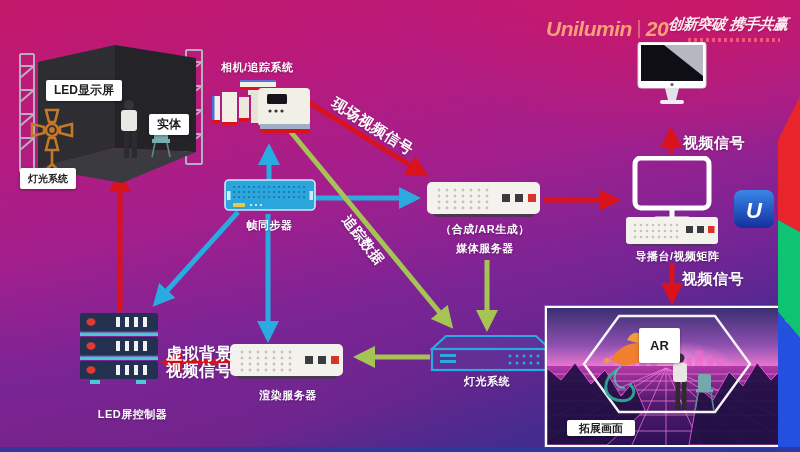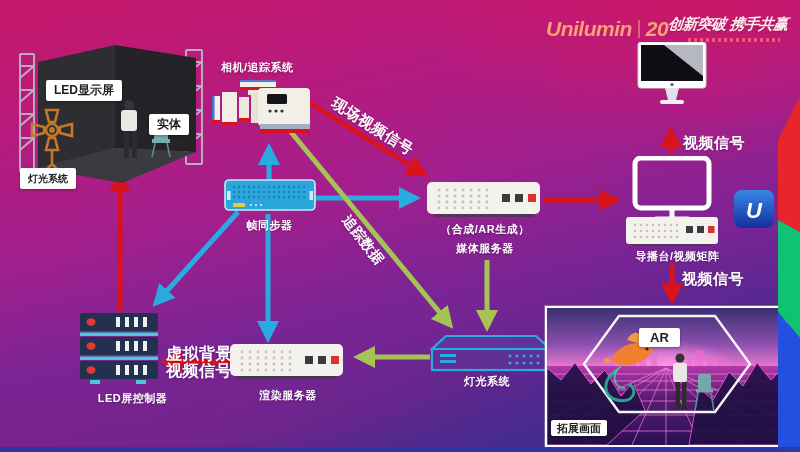--- a/index.html
+++ b/index.html
@@ -388,21 +388,21 @@
       <rect x="4" y="48" width="78" height="18" rx="2" fill="#23304f"></rect>
       <ellipse cx="15" cy="57" rx="4.5" ry="3.8" fill="#e03a34"></ellipse>
       <rect x="40" y="52" width="4" height="10" fill="#eef0f4"></rect>
         <rect x="49" y="52" width="4" height="10" fill="#eef0f4"></rect>
         <rect x="58" y="52" width="4" height="10" fill="#eef0f4"></rect>
         <rect x="67" y="52" width="4" height="10" fill="#eef0f4"></rect>
     </g>
     <rect x="14" y="67" width="10" height="4" fill="#49c8d8"></rect>
     <rect x="60" y="67" width="10" height="4" fill="#49c8d8"></rect>
   </svg>
-  <div class="nlabel" style="left:75px;top:389px;width:115px">LED屏控制器</div>
+  <div class="nlabel" style="left:75px;top:405px;width:115px">LED屏控制器</div>
 
   <div class="elabel" style="left:338px;top:94px;font-size:15px;transform:rotate(32deg);transform-origin:left top">现场视频信号</div>
   <div class="elabel" style="left:352px;top:212px;transform:rotate(52deg);transform-origin:left top">追踪数据</div>
   <div class="elabel" style="left:683px;top:134px;font-size:15px">视频信号</div>
   <div class="elabel" style="left:682px;top:270px;font-size:15px">视频信号</div>
   <div class="elabel" style="left:166px;top:345px;font-size:16px;text-align:center;line-height:17px">
     <div>虚拟背景</div>
     <div>视频信号</div>
   </div>
 
@@ -475,22 +475,22 @@
 
       <circle cx="133" cy="50" r="4.5" fill="#35313a"></circle>
       <rect x="126" y="55" width="14" height="19" rx="3" fill="#e9e7e3"></rect>
       <rect x="128.5" y="74" width="4.5" height="28" fill="#2e2a30"></rect>
       <rect x="135" y="74" width="4.5" height="28" fill="#2e2a30"></rect>
 
       <rect x="151" y="66" width="13" height="17" rx="2" fill="#74a8ab"></rect>
       <rect x="149" y="81" width="17" height="3.5" fill="#74a8ab"></rect>
       <path d="M151,85 L148,103 M164,85 L167,103" stroke="#5a8a8c" stroke-width="1.6"></path>
     </svg>
-    <div class="chip" style="left:92px;top:20px;font-size:13px;padding:1px 11px">AR</div>
-    <div class="chip" style="left:4px;top:112px;font-size:11px;line-height:14px;padding:1px 6px">拓展画面</div>
+    <div class="chip" style="left:92px;top:20px;font-size:13px;padding:9px 11px">AR</div>
+    <div class="chip" style="left:20px;top:112px;font-size:11px;line-height:14px;padding:1px 12px">拓展画面</div>
   </div>
 
   <svg class="abs" style="left:770px;top:0" width="30" height="452" viewBox="0 0 30 452">
     <polygon points="30,96 30,232 8,220 8,140" fill="#e8252b"></polygon>
     <polygon points="8,220 30,232 30,338 8,312" fill="#0ec473"></polygon>
     <polygon points="8,312 30,338 30,452 8,452" fill="#2450e0"></polygon>
   </svg>
 
   <div class="bottom-strip"></div>
 

